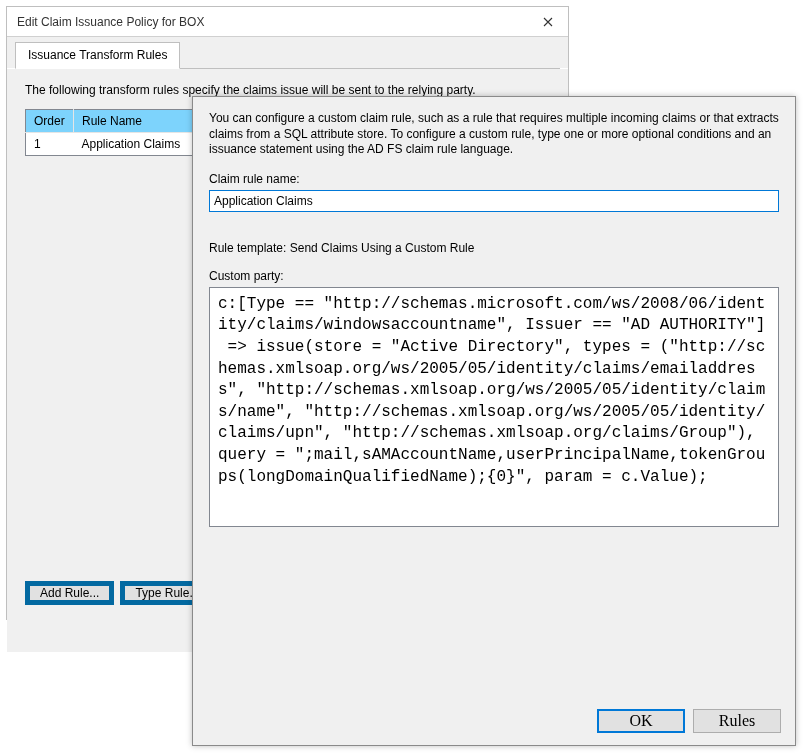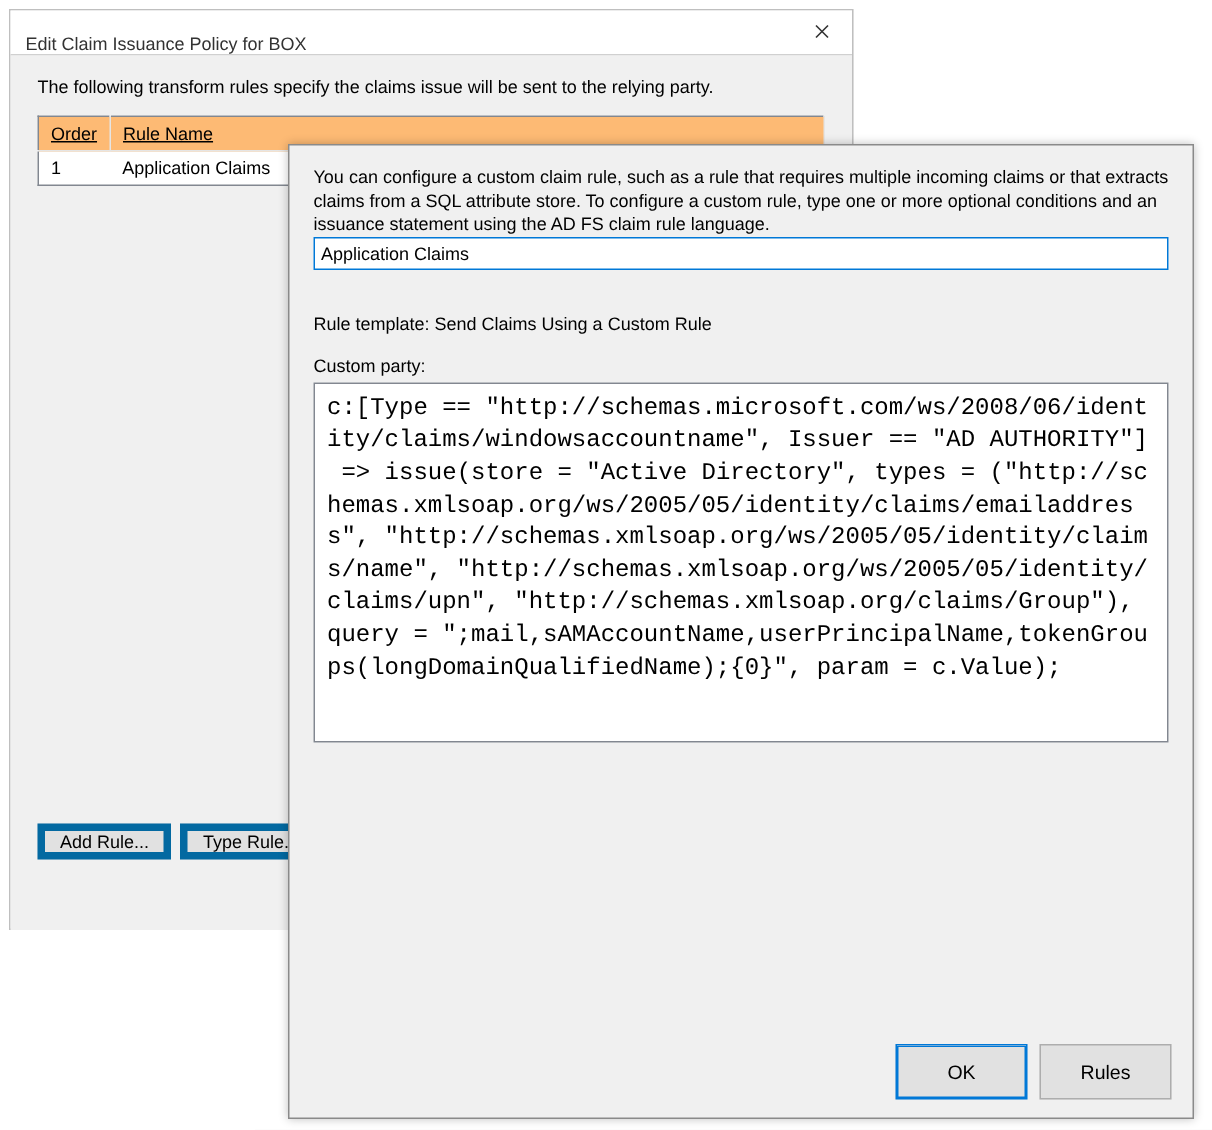--- a/index.html
+++ b/index.html
@@ -23,21 +23,21 @@
     width: 563px;
     height: 614px;
     background: #f0f0f0;
     border: 1px solid #bfbfbf;
     box-sizing: border-box;
   }
 
   .titlebar {
     height: 30px;
     display: flex;
-    align-items: flex-end;
+    align-items: center;
     justify-content: space-between;
     background: #ffffff;
     border-bottom: 1px solid #d0d0d0;
     padding: 0 0 0 10px;
     box-sizing: border-box;
   }
 
   .titlebar .title {
     font-size: 12px;
     color: #333;
@@ -98,26 +98,25 @@
     width: 100%;
     border-collapse: collapse;
     font-size: 12px;
     table-layout: fixed;
   }
   .rules-table th, .rules-table td {
     text-align: left;
     padding: 4px 8px;
   }
   .rules-table th {
-    background: #fdba74;
+    background: #7dd3fc;
     border-right: 1px solid #e5e5e5;
     border-bottom: 1px solid #e5e5e5;
     font-weight: normal;
     color: #000;
-    text-decoration: underline;
   }
   .rules-table td {
     border: none;
   }
 
   .parent-buttons {
     position: absolute;
     left: 18px;
     top: 512px;
     display: flex;
@@ -163,20 +162,21 @@
   }
 
   .child-body {
     padding: 14px 16px 0 16px;
     box-sizing: border-box;
   }
 
   .help-text {
     font-size: 12px;
     color: #000;
+    margin-bottom: 14px;
     line-height: 1.3;
   }
 
   .field-label {
     font-size: 12px;
     color: #000;
     margin-bottom: 4px;
   }
 
   .text-input {
@@ -225,25 +225,25 @@
 
   .dialog-buttons {
     position: absolute;
     right: 14px;
     bottom: 12px;
     display: flex;
     gap: 8px;
   }
   .dlg-btn {
     width: 88px;
-    height: 37px;
+    height: 24px;
     border: 1px solid #adadad;
     background: #e1e1e1;
-    font-family: Liberation Sans, sans-serif;
-    font-size: 13px;
+    font-family: Liberation Serif, serif;
+    font-size: 16px;
     cursor: pointer;
   }
   .dlg-btn.primary {
     border: 1px solid #0078d7;
     box-shadow: inset 0 0 0 1px #0078d7;
     background: #e1e1e1;
   }
 </style>
 </head>
 <body>
@@ -251,20 +251,24 @@
 <div class="parent-window">
   <div class="titlebar">
     <span class="title">Edit Claim Issuance Policy for BOX</span>
     <span class="close-btn">
       <svg viewBox="0 0 10 10">
           <path d="M1 1 L9 9 M9 1 L1 9" stroke="#333" stroke-width="1.1" fill="none"></path>
         </svg>
     </span>
   </div>
 
+  <div class="tab-strip">
+    <div class="tab-underline"></div>
+    <div class="tab">Issuance Transform Rules</div>
+  </div>
 
   <div class="parent-body" style="height: calc(100% - 61px);">
     <div class="intro-text">The following transform rules specify the claims issue will be sent to the relying party.</div>
 
     <table class="rules-table" style="height:34px;">
       <colgroup>
           <col style="width:48px">
           <col>
         </colgroup>
       <thead>
@@ -286,20 +290,21 @@
       <button class="win-btn">Type Rule...</button>
     </div>
   </div>
 </div>
 
 <div class="child-window">
 
   <div class="child-body">
     <div class="help-text">You can configure a custom claim rule, such as a rule that requires multiple incoming claims or that extracts claims from a SQL attribute store. To configure a custom rule, type one or more optional conditions and an issuance statement using the AD FS claim rule language.</div>
 
+    <div class="field-label">Claim rule name:</div>
     <input class="text-input" type="text" value="Application Claims" style="">
 
     <div class="template-line">Rule template: Send Claims Using a Custom Rule</div>
 
     <div class="custom-rule-label">Custom party:</div>
     <div class="textarea-wrap">
       <div class="code-area">c:[Type == "http://schemas.microsoft.com/ws/2008/06/identity/claims/windowsaccountname", Issuer == "AD AUTHORITY"]
  =&gt; issue(store = "Active Directory", types = ("http://schemas.xmlsoap.org/ws/2005/05/identity/claims/emailaddress", "http://schemas.xmlsoap.org/ws/2005/05/identity/claims/name", "http://schemas.xmlsoap.org/ws/2005/05/identity/claims/upn", "http://schemas.xmlsoap.org/claims/Group"), query = ";mail,sAMAccountName,userPrincipalName,tokenGroups(longDomainQualifiedName);{0}", param = c.Value);</div>
     </div>
   </div>

